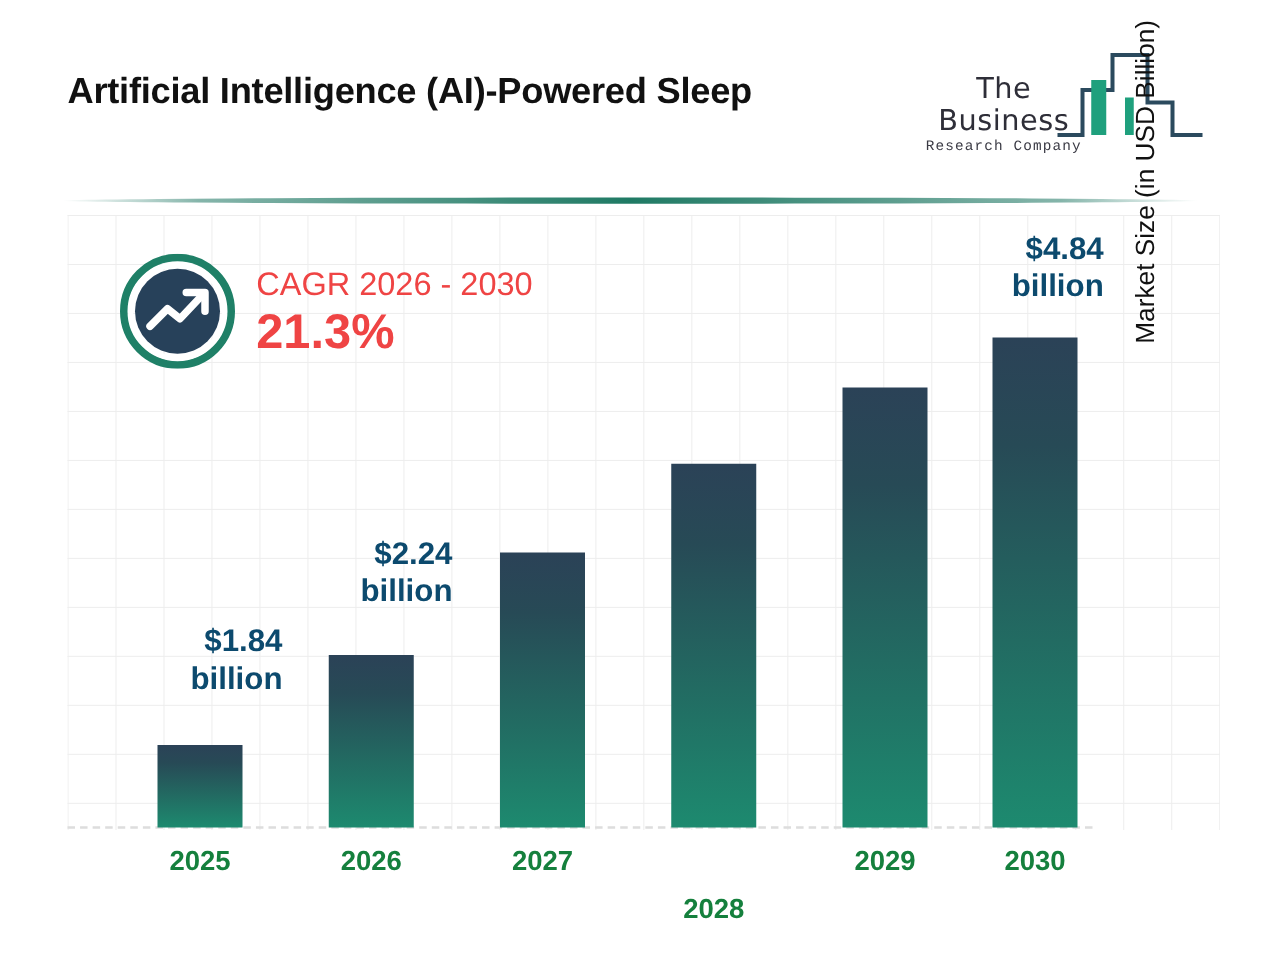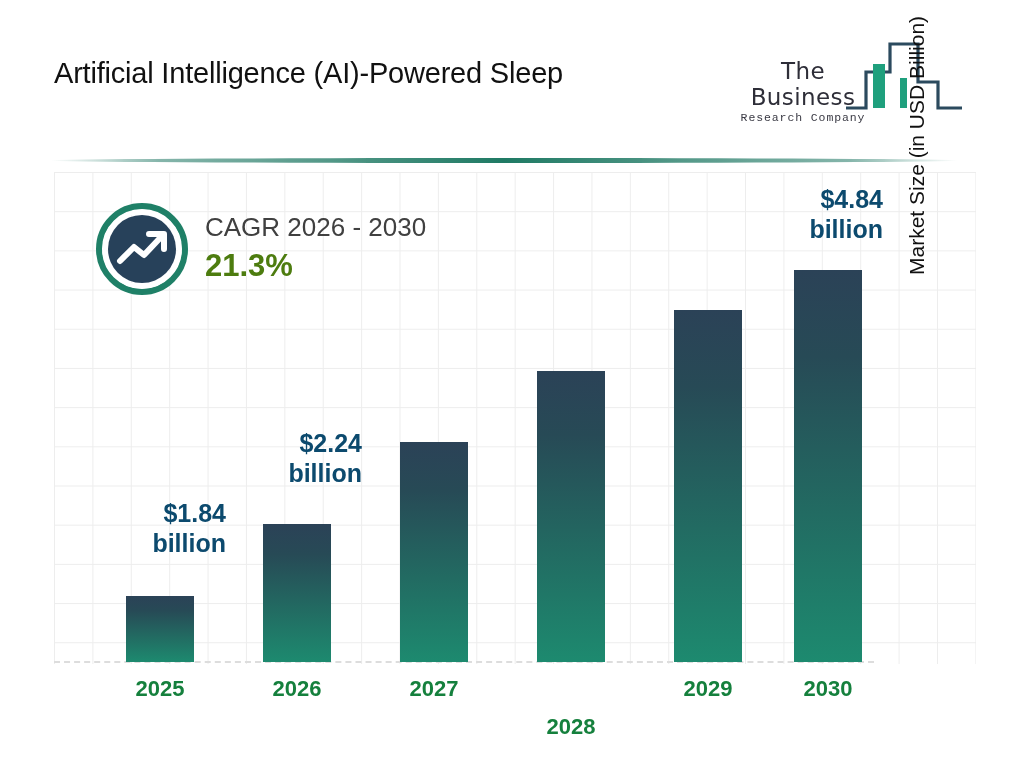--- a/index.html
+++ b/index.html
@@ -9,21 +9,21 @@
     overflow:hidden;position:relative;
   }
   #root{position:absolute;inset:0;}
 
   
   .title{
     position:absolute;left:54px;top:52px;width:640px;
     font-size:29px;line-height:42px;color:#111111;font-weight:400;
     letter-spacing:-0.2px;
   }
-  .title span{display:block;}
+  .title span{display:block;font-weight:bold;}
 
   .logo{position:absolute;left:718px;top:32px;width:250px;height:100px;}
   .logo-text{position:absolute;left:10px;top:26px;width:150px;text-align:center;}
   .logo-main{font-size:23px;color:#2e2e38;letter-spacing:0.4px;line-height:26px;
              font-family:"DejaVu Sans",sans-serif;font-weight:400;}
   .logo-sub{font-size:11.5px;color:#3a3a44;letter-spacing:0.9px;line-height:14px;
             font-family:Liberation Mono, monospace;margin-top:1px;}
   .logo-mark{position:absolute;left:126px;top:0px;}
 
   
@@ -73,22 +73,22 @@
     position:absolute;left:905px;top:275px;width:400px;
     transform:rotate(-90deg);transform-origin:left top;
     font-size:21px;color:#111111;white-space:nowrap;
     text-align:left;
   }
 
   
   .cagr{position:absolute;left:96px;top:203px;width:400px;height:96px;}
   .cagr-circle{position:absolute;left:0;top:0;width:92px;height:92px;}
   .cagr-text{position:absolute;left:109px;top:7px;}
-  .cagr-period{font-size:26px;color:#404040;line-height:34px;}
-  .cagr-value{font-size:31px;font-weight:bold;color:#4d7c0f;line-height:40px;margin-top:2px;}
+  .cagr-period{font-size:26px;color:#ef4444;line-height:34px;}
+  .cagr-value{font-size:39px;font-weight:bold;color:#ef4444;line-height:40px;margin-top:2px;}
 </style>
 </head>
 <body>
 
 <div id="root">
 
   <div class="title">
     <span>Artificial Intelligence (AI)-Powered Sleep</span>
   </div>
 

